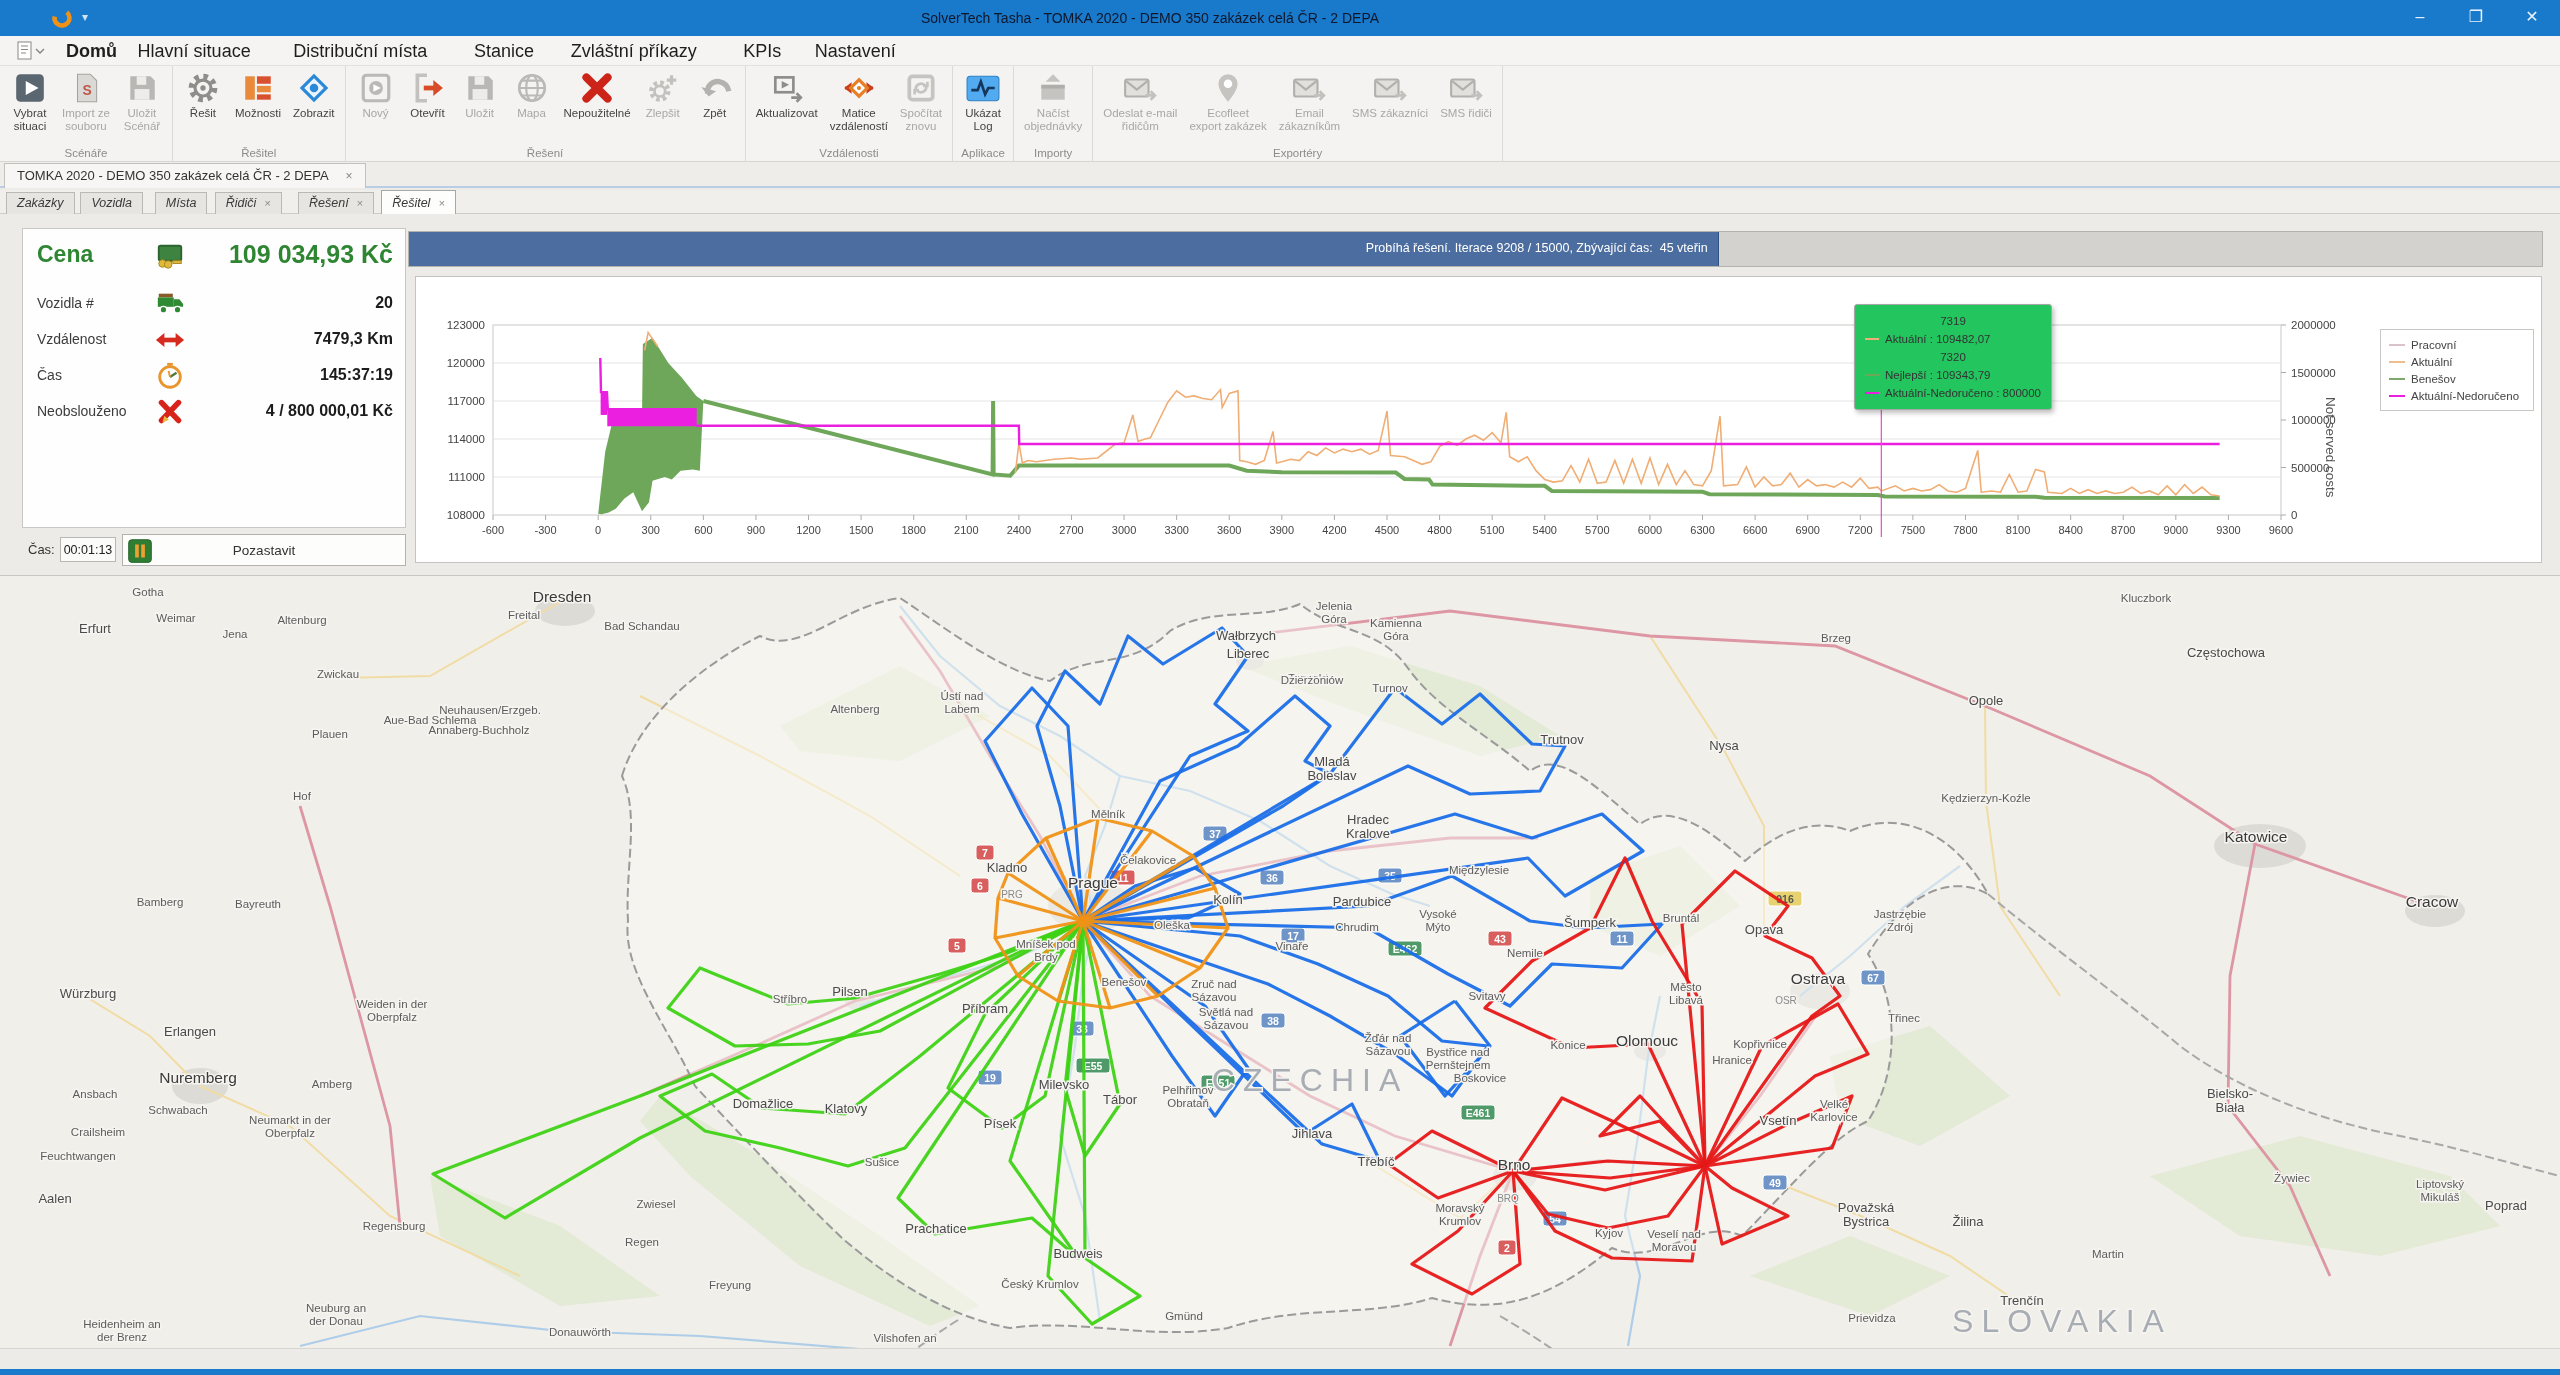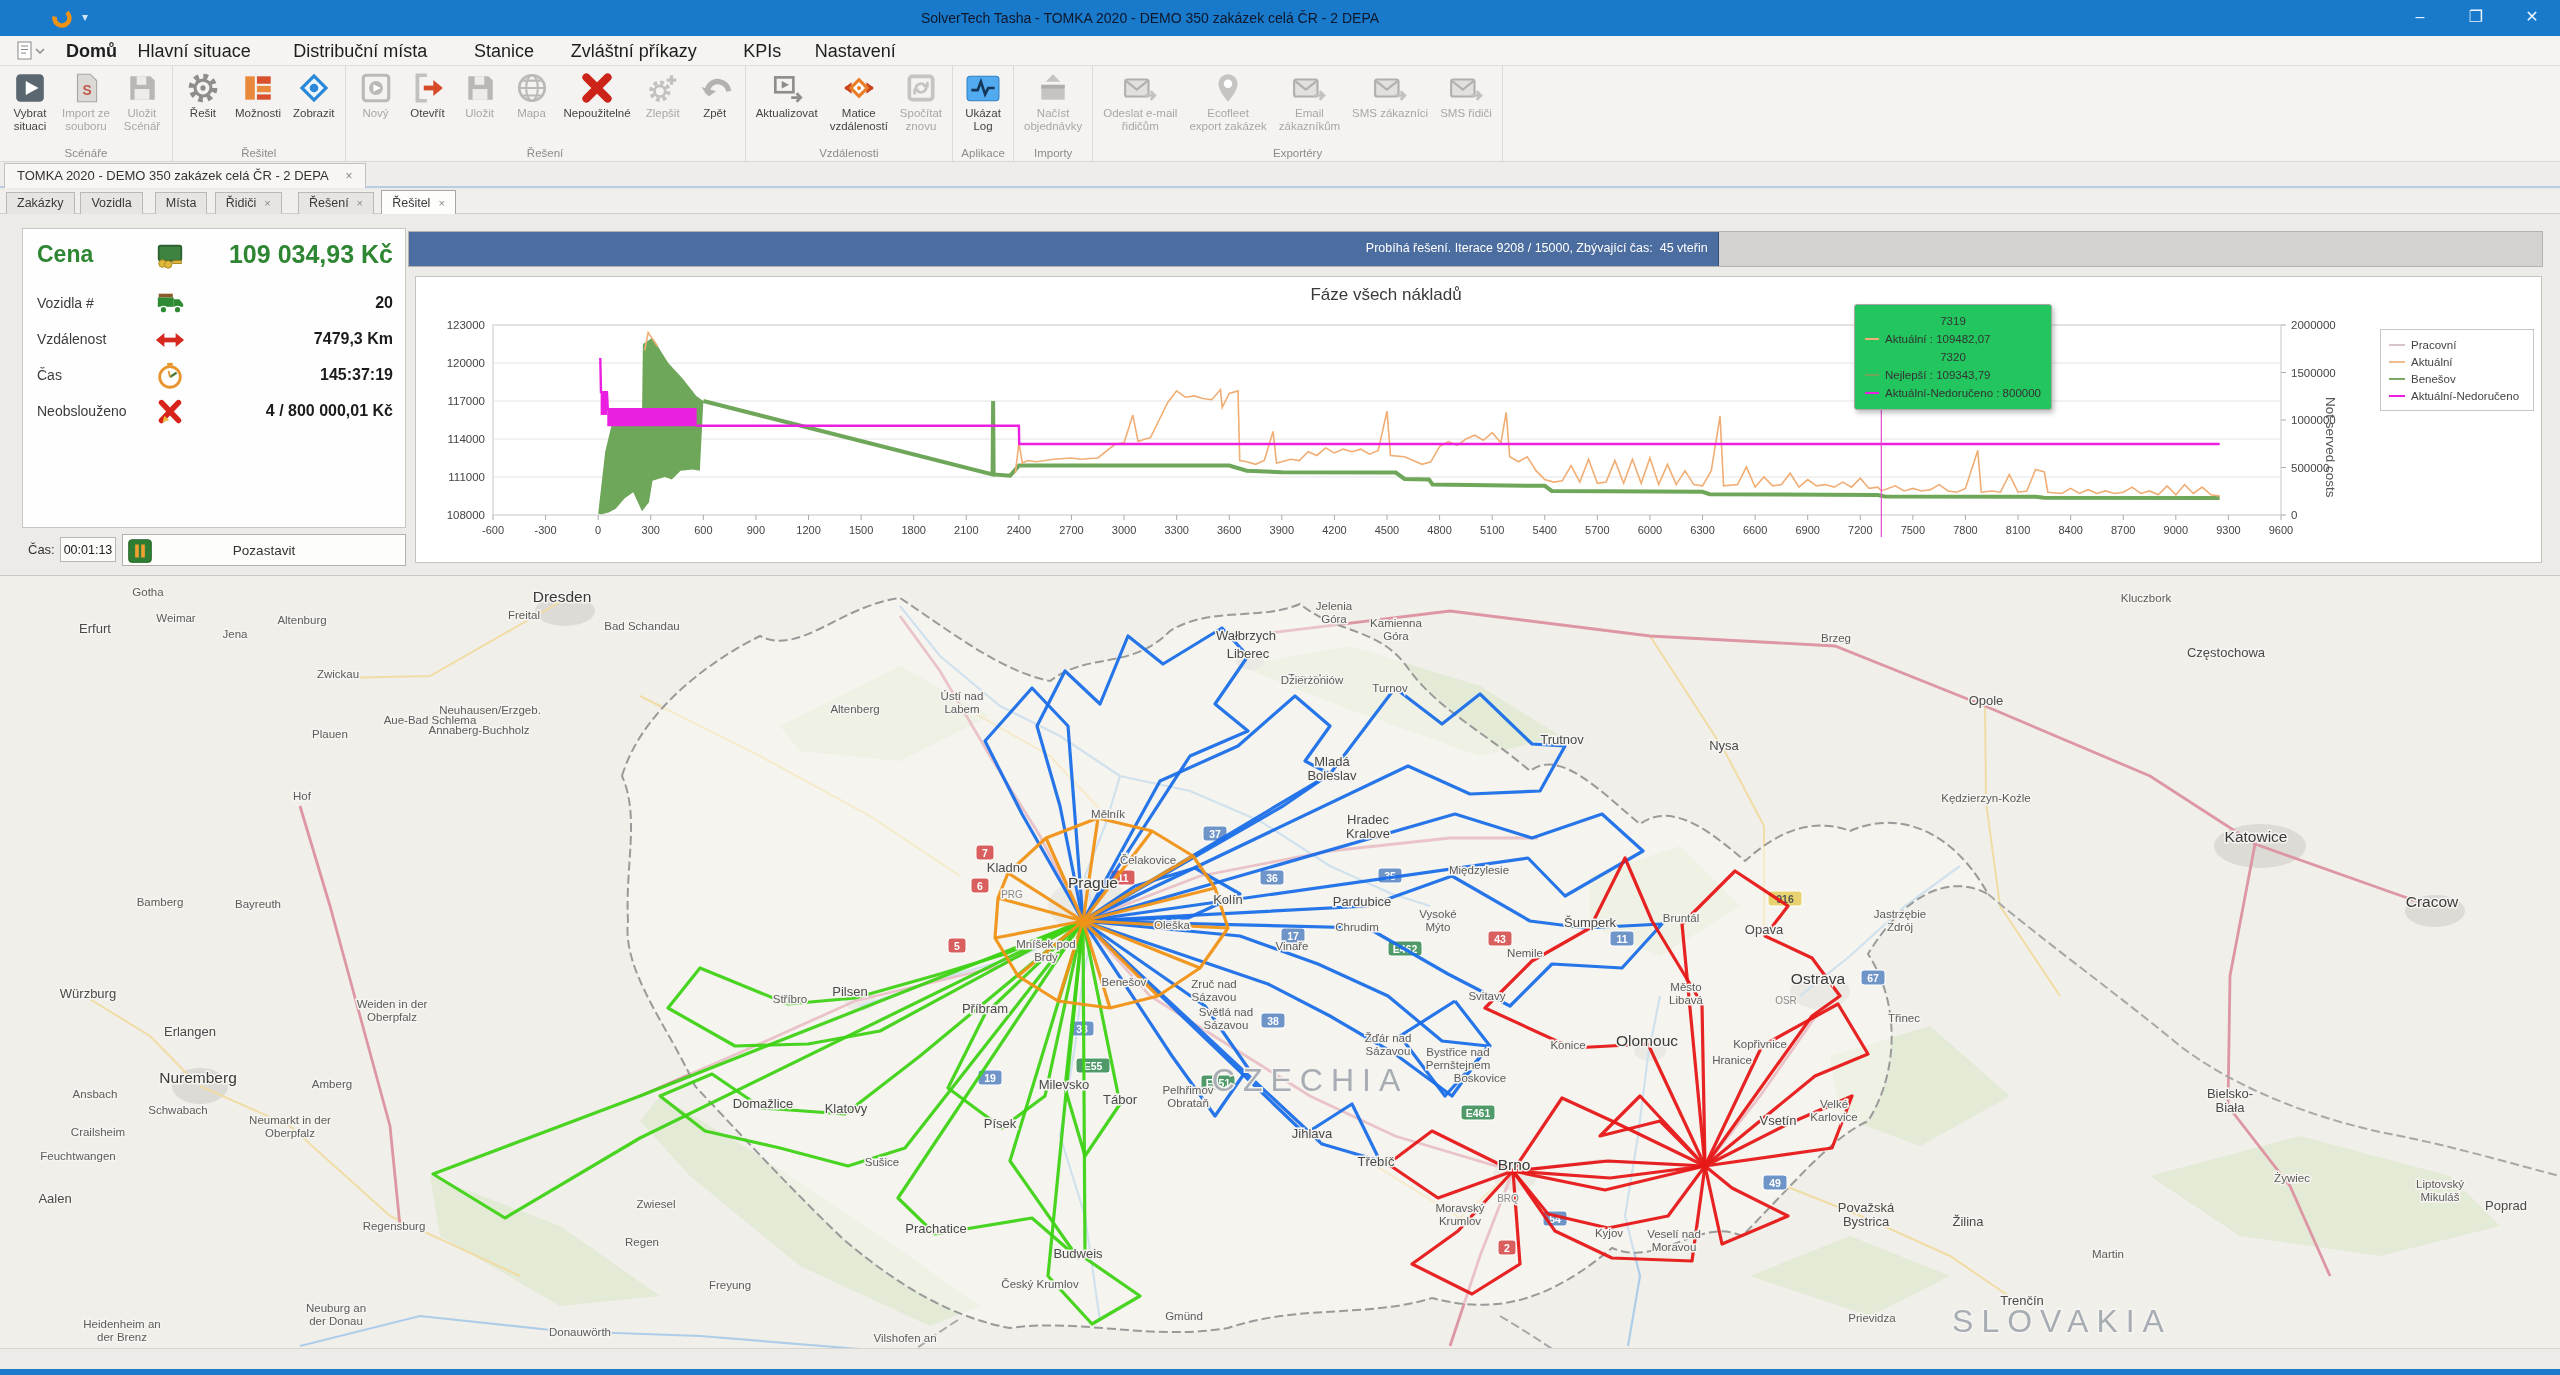--- a/index.html
+++ b/index.html
@@ -32,21 +32,21 @@
   .gname{text-align:center;font-size:11.5px;color:#8d8b88;padding:1px 0 2px 0;}
   
   #doctabs{position:absolute;left:0;top:162px;width:2560px;height:26px;background:#eeedea;
     border-bottom:2px solid #b9cde4;}
   .dtab{position:absolute;left:4px;top:1px;height:25px;background:#f7f6f4;border:1px solid #c3c1be;
     border-bottom:none;font-size:13px;color:#333;line-height:23px;padding:0 12px;}
   .dtab .x{color:#888;margin-left:14px;font-size:12px;}
   #subtabs{position:absolute;left:0;top:190px;width:2560px;height:24px;background:#f0efec;
     border-bottom:1px solid #cfcdca;}
   .stab{position:absolute;top:2px;height:22px;background:#e7e5e2;border:1px solid #bbb9b6;border-bottom:none;
-    font-size:12.5px;color:#3a3a3a;line-height:20px;padding:0 10px;}
+    font-size:12.5px;color:#3a3a3a;line-height:20px;padding:0 10px;font-style:italic;}
   .stab .x{color:#8a8a8a;margin-left:8px;font-size:11px;}
   .stab.active{background:#fdfdfc;top:0;height:24px;line-height:24px;z-index:2;border-color:#a9a7a4;}
   
   #content{position:absolute;left:0;top:214px;width:2560px;height:361px;background:#ecebe8;}
   #statcard{position:absolute;left:22px;top:14px;width:384px;height:300px;background:#fefefe;
     border:1px solid #c9c7c4;}
   .srow{position:absolute;left:14px;right:12px;height:36px;}
   .srow .slbl{position:absolute;left:0;top:8px;font-size:14px;color:#3c3c3c;}
   .srow .sic{position:absolute;left:118px;top:2px;width:30px;height:30px;}
   .srow .sic svg{width:30px;height:30px;}
@@ -424,21 +424,20 @@
     </div>
   </div>
 
   <div id="progress">
     <div id="progfill" style="width: 61.4%;">
       <div id="progtext">Probíhá řešení. Iterace 9208 / 15000, Zbývající čas:  45 vteřin</div>
     </div>
   </div>
 
   <div id="chartcard">
-    <div id="chart-title">Fáze všech nákladů</div>
     <svg id="chartsvg" width="2125" height="285" viewBox="0 0 2125 285">
         <rect x="77" y="48" width="1788" height="190" fill="#fff" stroke="#c9c7c4" stroke-width="1"></rect>
         <line x1="77" y1="238" x2="1865" y2="238" stroke="#e4e4e4"></line>
         <text x="69" y="242" text-anchor="end" font-size="11.5" fill="#444">108000</text>
         <line x1="77" y1="200" x2="1865" y2="200" stroke="#e4e4e4"></line>
         <text x="69" y="204" text-anchor="end" font-size="11.5" fill="#444">111000</text>
         <line x1="77" y1="162" x2="1865" y2="162" stroke="#e4e4e4"></line>
         <text x="69" y="166" text-anchor="end" font-size="11.5" fill="#444">114000</text>
         <line x1="77" y1="124" x2="1865" y2="124" stroke="#e4e4e4"></line>
         <text x="69" y="128" text-anchor="end" font-size="11.5" fill="#444">117000</text>

